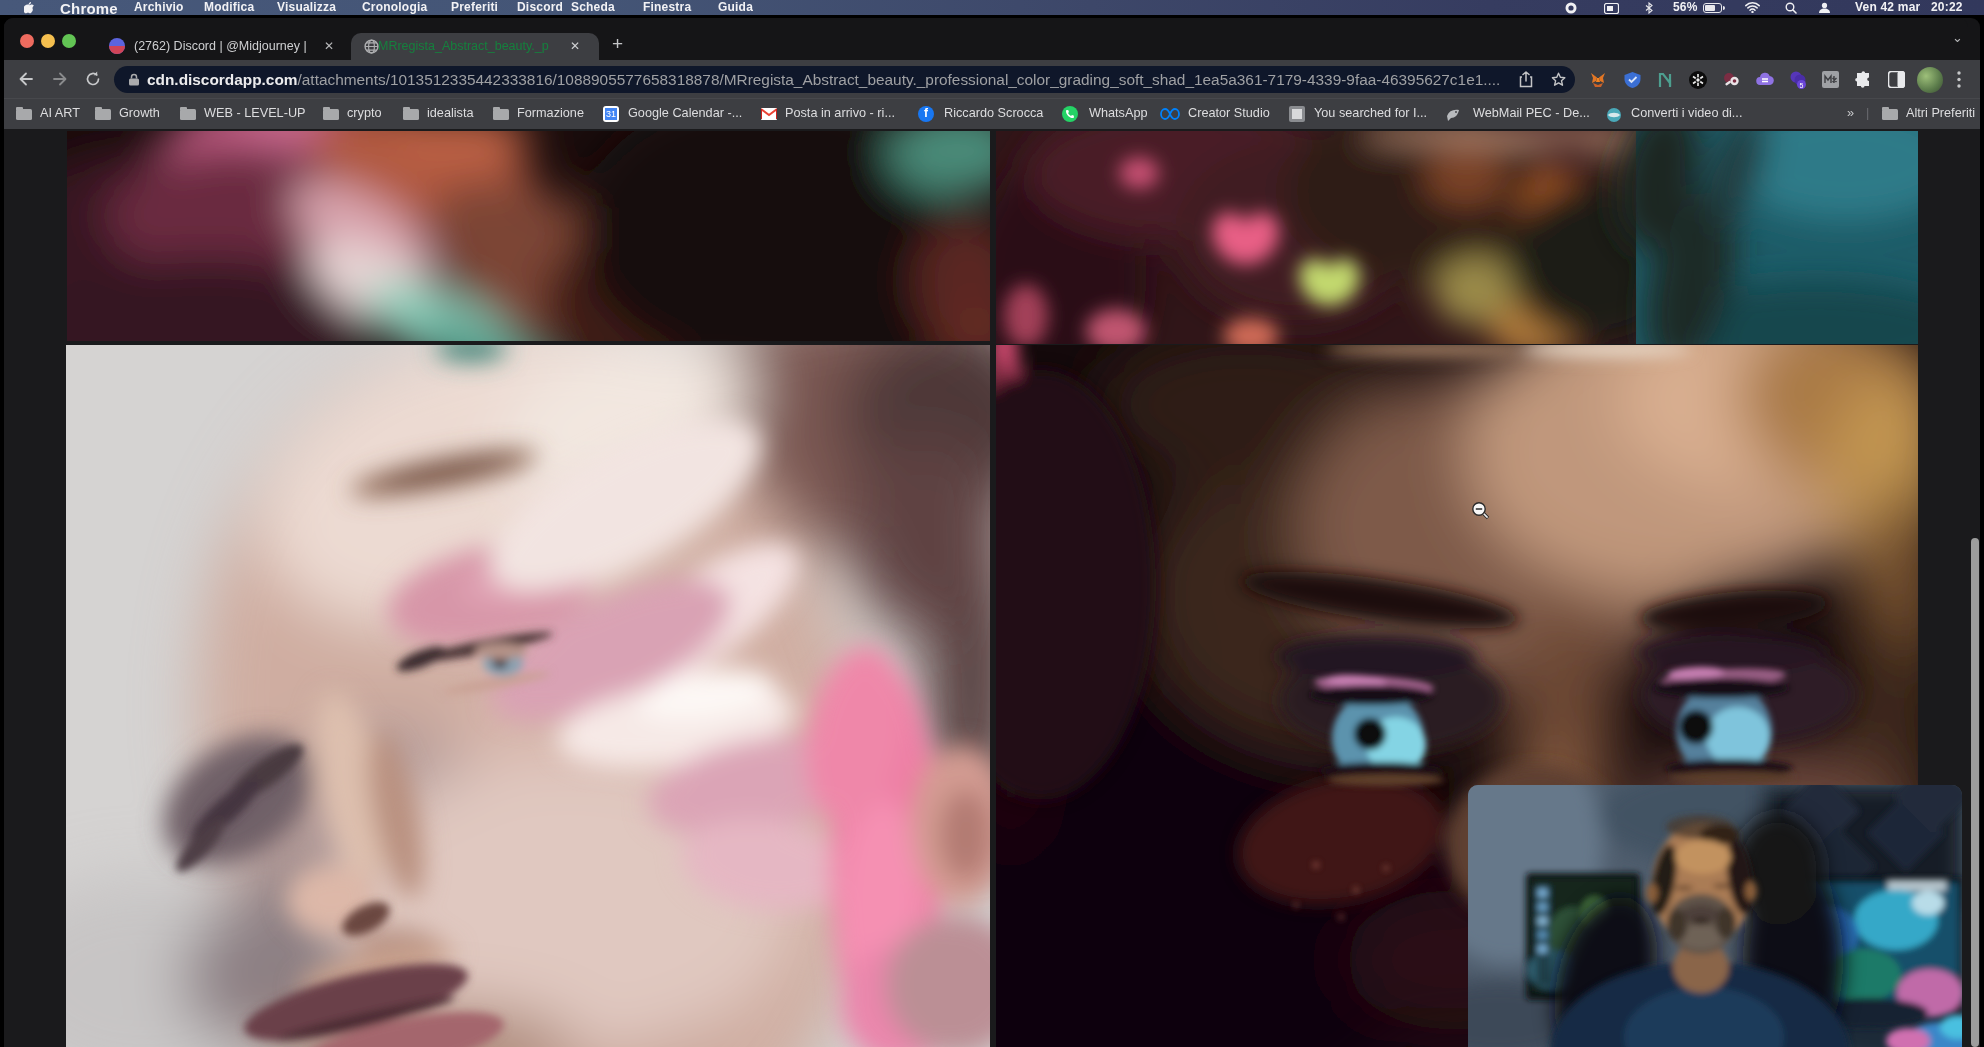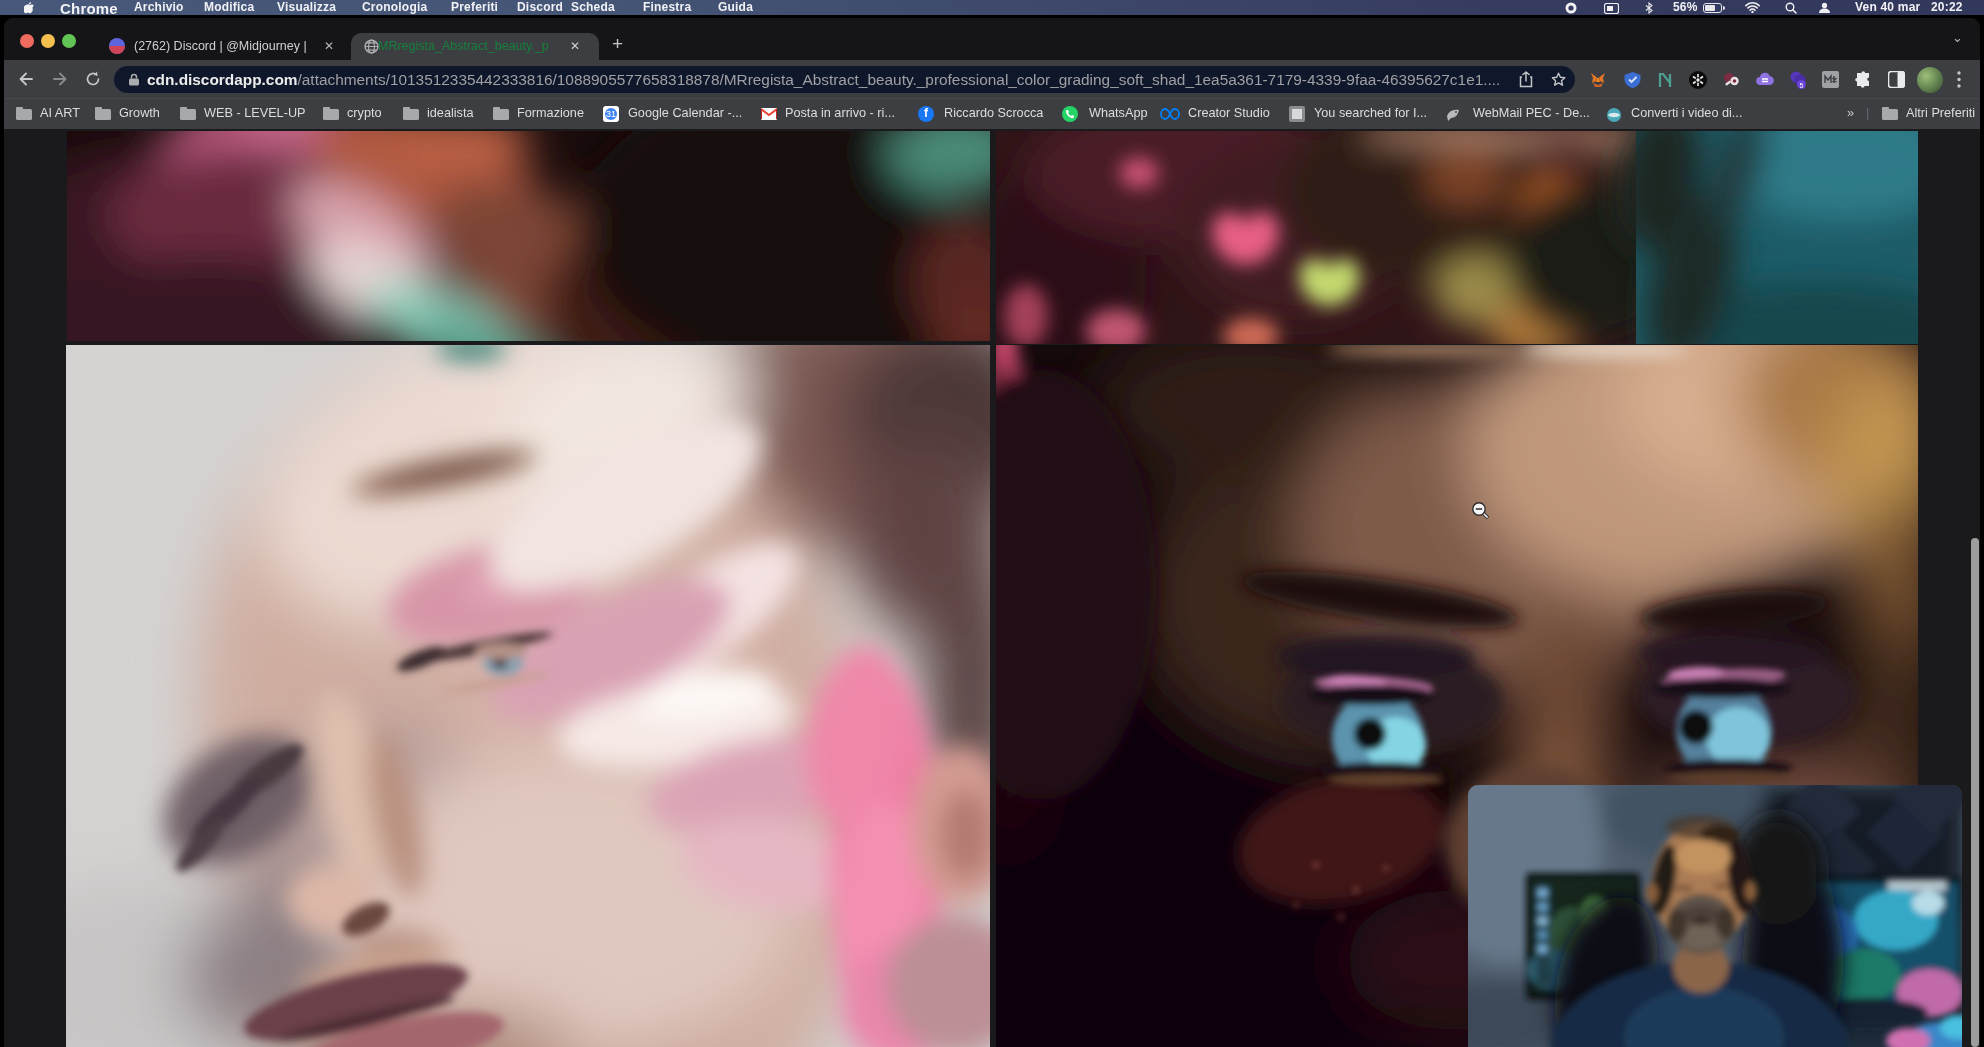--- a/index.html
+++ b/index.html
@@ -83,21 +83,21 @@
       <circle cx="7.5" cy="10" r="1.2" fill="#f0f0f3"></circle>
     </svg>
   <svg class="abs" style="left:1785px;top:2px" width="12" height="12" viewBox="0 0 12 12">
       <circle cx="5" cy="5" r="3.8" fill="none" stroke="#f0f0f3" stroke-width="1.4"></circle>
       <path d="M8 8l3 3" stroke="#f0f0f3" stroke-width="1.6" stroke-linecap="round"></path>
     </svg>
   <svg class="abs" style="left:1818px;top:2px" width="13" height="12" viewBox="0 0 13 12">
       <circle cx="6.5" cy="3.4" r="2.6" fill="#f0f0f3"></circle>
       <path d="M1 11c0-3 2.4-4.6 5.5-4.6S12 8 12 11z" fill="#f0f0f3"></path>
     </svg>
-  <span class="mitem" style="left:1855px">Ven 40 mar</span>
+  <span class="mitem" style="left:1855px">Ven 42 mar</span>
   <span class="mitem" style="left:1931px">20:22</span>
 </div>
 
 <div id="win" class="abs">
   <div id="tabbar" class="abs">
     <div class="tl" style="left:16px;top:16px;background:#ee6b5f"></div>
     <div class="tl" style="left:37px;top:16px;background:#f5bf4f"></div>
     <div class="tl" style="left:58px;top:16px;background:#62c454"></div>
 
     <div class="abs" style="left:105px;top:20px;width:16px;height:16px;border-radius:8px;background:#5c64de"></div>
@@ -204,21 +204,21 @@
       <span class="bm" style="left:115px">Growth</span>
     <div class="bmfolder" style="left:176px"></div>
       <span class="bm" style="left:200px">WEB - LEVEL-UP</span>
     <div class="bmfolder" style="left:319px"></div>
       <span class="bm" style="left:343px">crypto</span>
     <div class="bmfolder" style="left:399px"></div>
       <span class="bm" style="left:423px">idealista</span>
     <div class="bmfolder" style="left:489px"></div>
       <span class="bm" style="left:513px">Formazione</span>
     <div class="abs" style="left:599px;top:7px;width:16px;height:16px;border-radius:3px;background:#fff"></div>
-    <div class="abs" style="left:601px;top:9px;width:12px;height:12px;border-radius:6px;background:#4285f4;color:#fff;font-size:9px;text-align:center;line-height:12px">31</div>
+    <div class="abs" style="left:601px;top:9px;width:12px;height:12px;border-radius:0;background:#4285f4;color:#fff;font-size:9px;text-align:center;line-height:12px">31</div>
     <span class="bm" style="left:624px">Google Calendar -...</span>
     <svg class="abs" style="left:757px;top:9px" width="16" height="12" viewBox="0 0 16 12">
         <rect width="16" height="12" rx="1" fill="#fff"></rect>
         <path d="M0 1l8 6 8-6" stroke="#ea4335" stroke-width="2" fill="none"></path>
         <path d="M0 1v10M16 1v10" stroke="#c5221f" stroke-width="2"></path>
       </svg>
     <span class="bm" style="left:781px">Posta in arrivo - ri...</span>
     <div class="abs" style="left:914px;top:7px;width:16px;height:16px;border-radius:50%;background:#1877f2;color:#fff;font-size:12px;font-weight:700;text-align:center;line-height:15px">f</div>
     <span class="bm" style="left:940px">Riccardo Scrocca</span>
     <div class="abs" style="left:1058px;top:7px;width:16px;height:16px;border-radius:50%;background:#25d366"></div>

